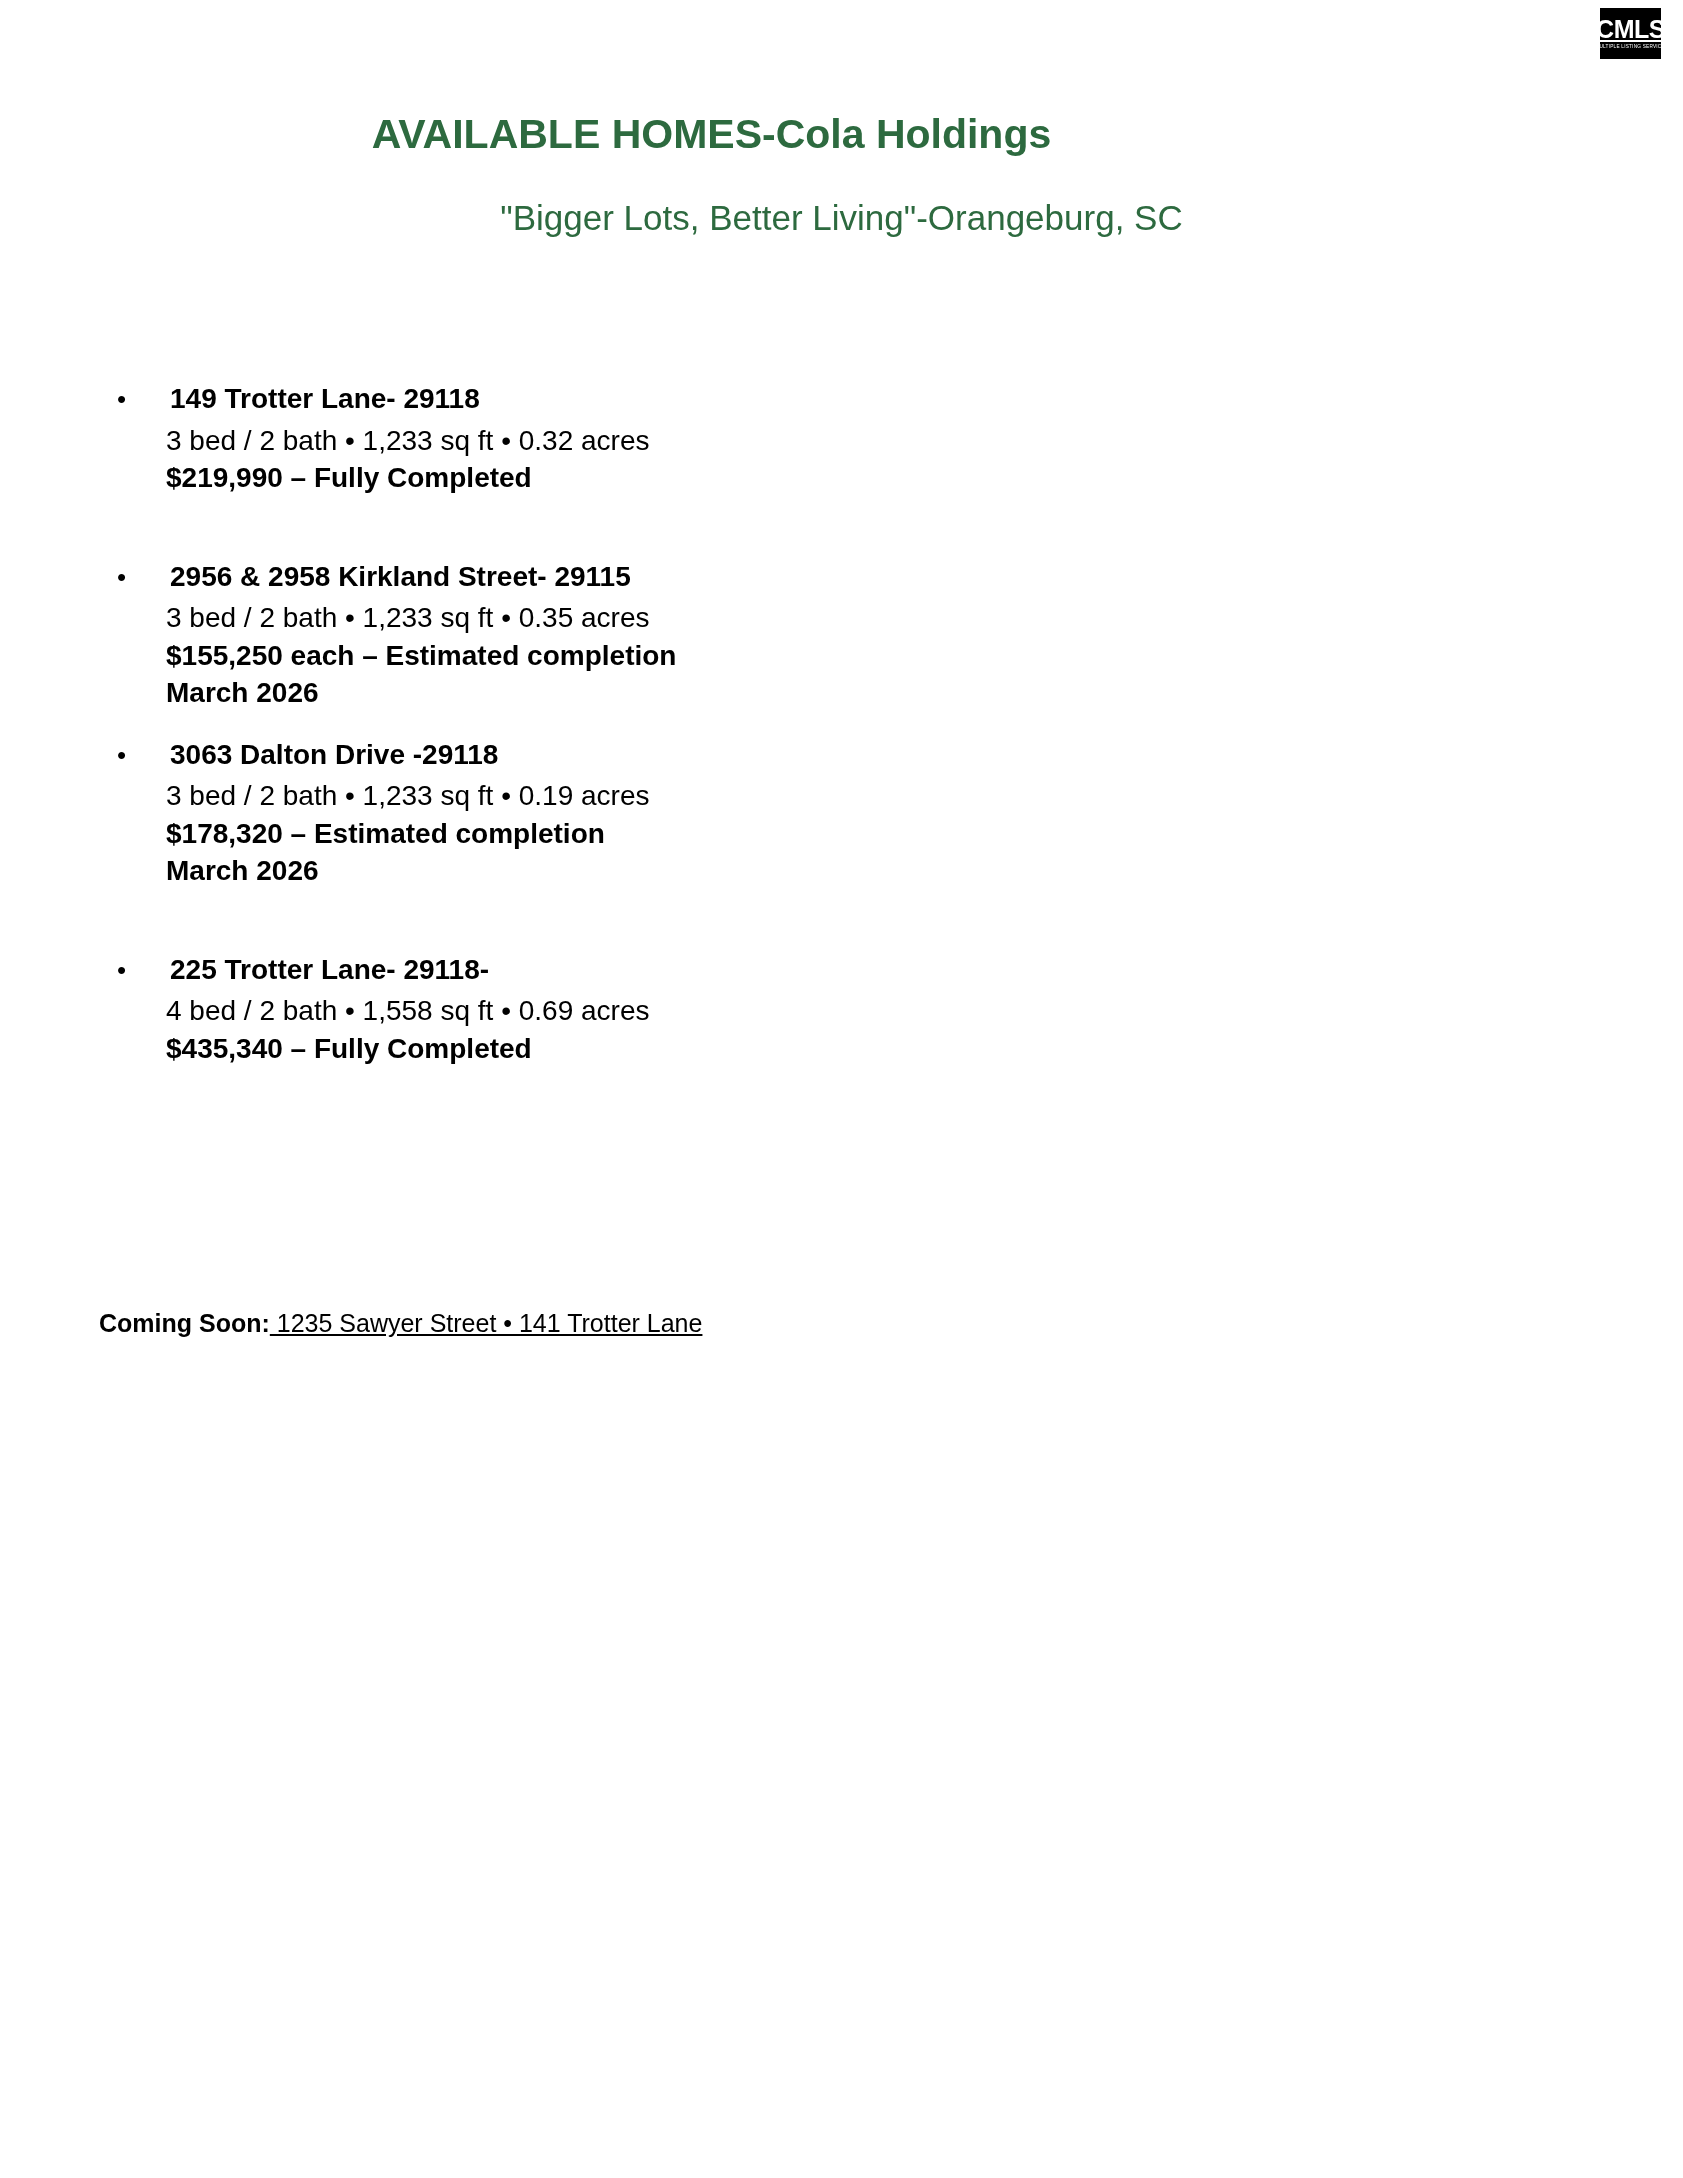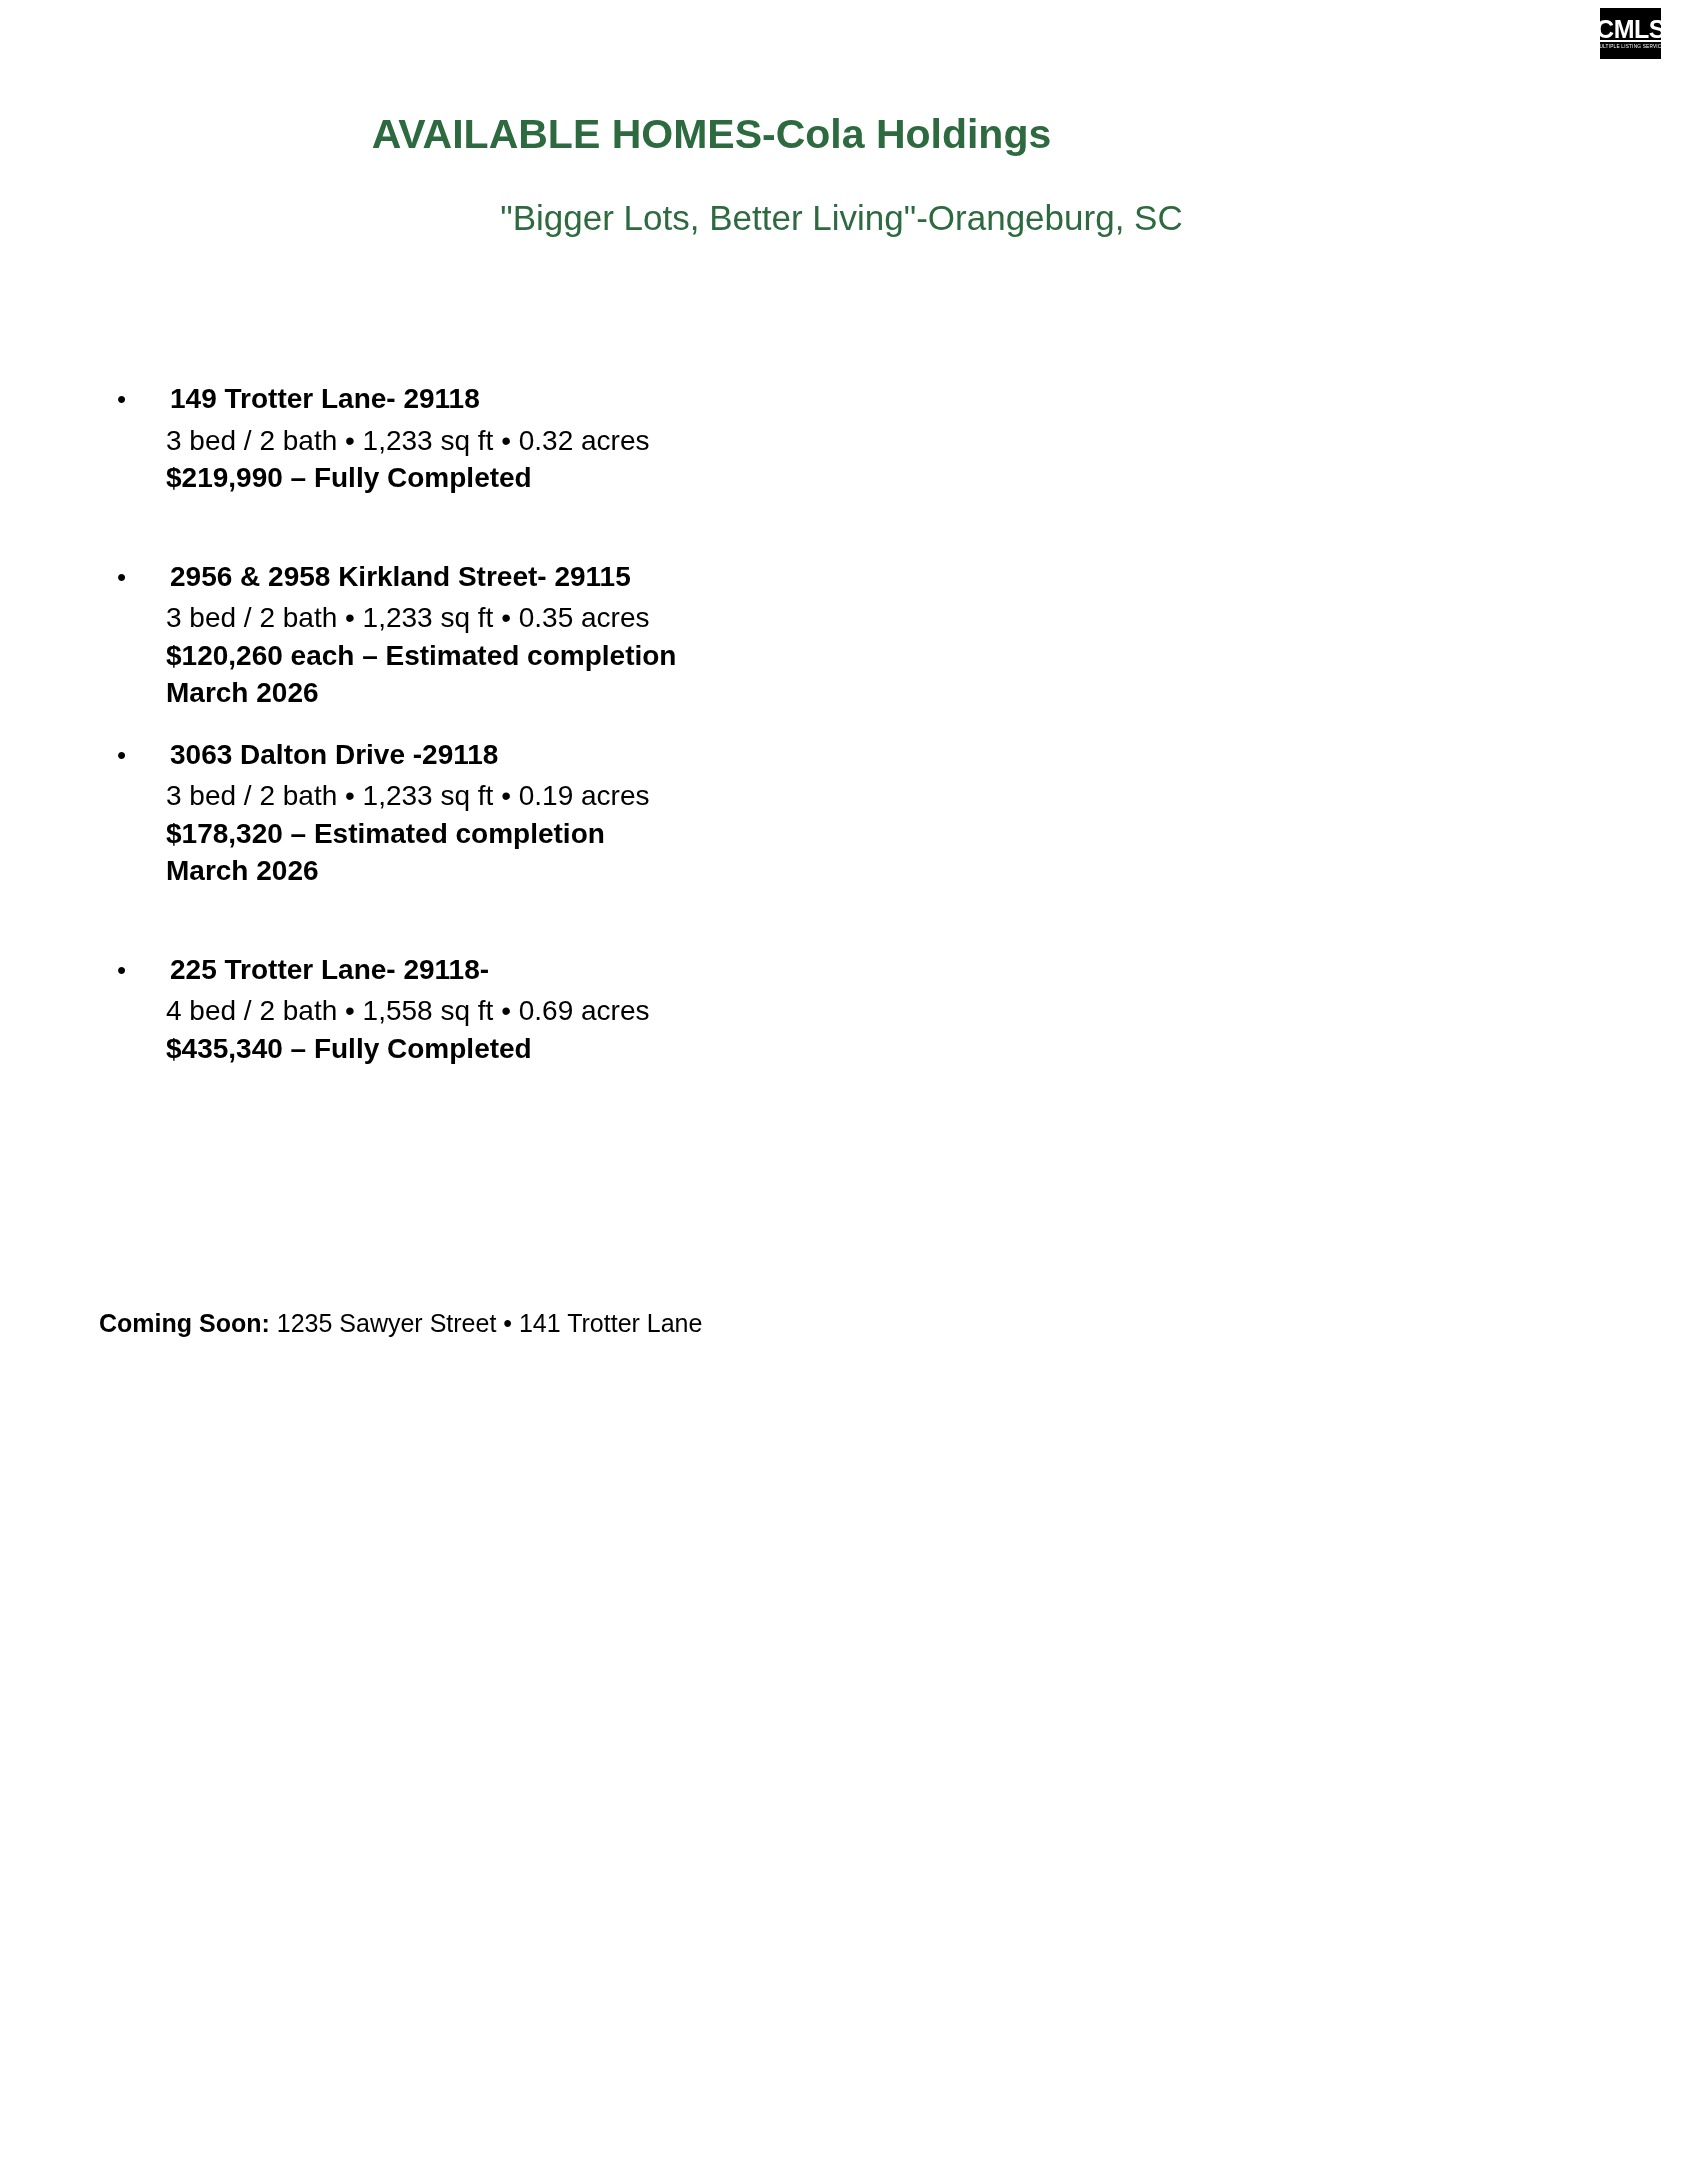--- a/index.html
+++ b/index.html
@@ -129,20 +129,21 @@
     top: 1307px;
     left: 99px;
     font-size: 25px;
     line-height: 1.3;
   }
   .coming-soon .cs-label {
     font-weight: bold;
   }
   .coming-soon .cs-value {
     font-weight: normal;
+    text-decoration: underline;
   }
 </style>
 </head>
 <body>
 
 <div class="page">
 
   <div class="mls-logo">
     <span class="mls-main">CMLS</span>
     <span class="mls-sub">MULTIPLE LISTING SERVICE</span>
@@ -157,21 +158,21 @@
       <span class="bullet">•</span>
       <p class="addr">149 Trotter Lane- 29118</p>
       <p class="specs">3 bed / 2 bath • 1,233 sq ft • 0.32 acres</p>
       <p class="price">$219,990 – Fully Completed</p>
     </div>
 
     <div class="listing gap-sm">
       <span class="bullet">•</span>
       <p class="addr">2956 &amp; 2958 Kirkland Street- 29115</p>
       <p class="specs">3 bed / 2 bath • 1,233 sq ft • 0.35 acres</p>
-      <p class="price">$120,260 each – Estimated completion</p>
+      <p class="price">$155,250 each – Estimated completion</p>
       <p class="price2">March 2026</p>
     </div>
 
     <div class="listing gap-lg">
       <span class="bullet">•</span>
       <p class="addr">3063 Dalton Drive -29118</p>
       <p class="specs">3 bed / 2 bath • 1,233 sq ft • 0.19 acres</p>
       <p class="price">$178,320 – Estimated completion</p>
       <p class="price2">March 2026</p>
     </div>

